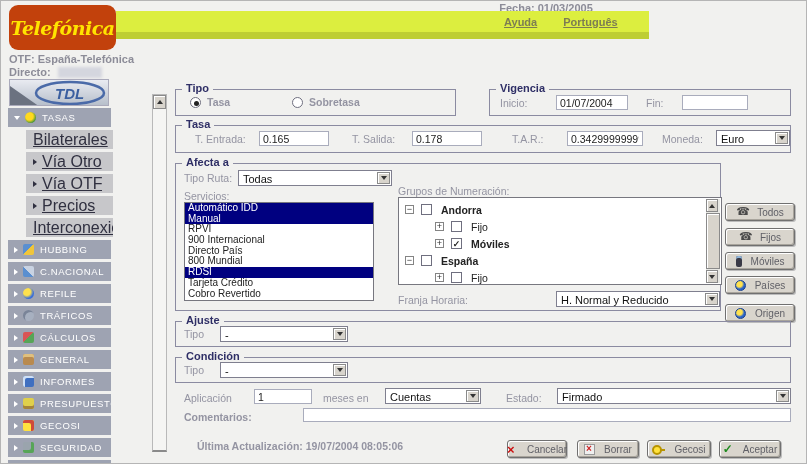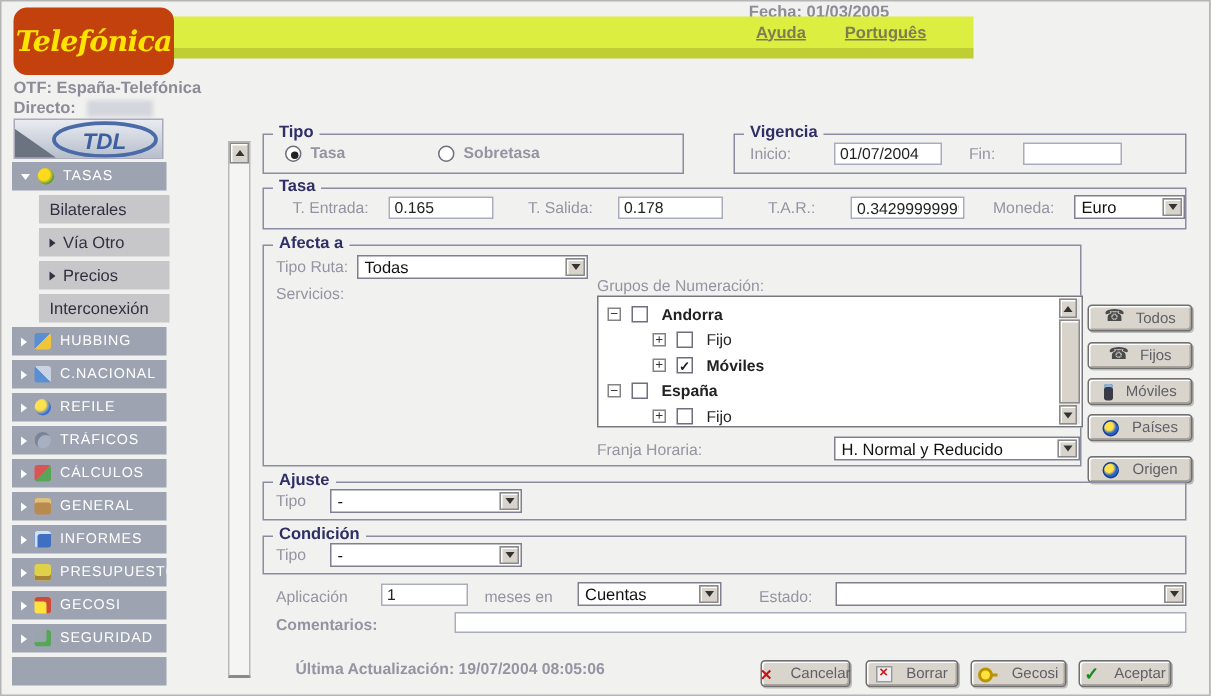--- a/index.html
+++ b/index.html
@@ -31,21 +31,21 @@
          background:linear-gradient(#e9ebf1,#b7bfcb); border:1px solid #aab;
          overflow:hidden; }
 
   
   .menu { position:absolute; left:7px; top:107px; width:135px; display:flex;
           flex-direction:column; gap:3px; }
   .mi { height:19px; display:flex; align-items:center; cursor:pointer; }
   .mi.header, .mi.main { background:#9ea3b2; color:#fff; width:103px;
                           font-size:9.5px; letter-spacing:0.6px; padding-left:6px; }
   .mi.sub { background:#c7c7ca; color:#303040; width:87px; margin-left:18px;
-            font-size:11px; padding-left:7px; }
+            font-size:16px; padding-left:7px;text-decoration:underline; }
   .arr { display:inline-block; width:0; height:0; margin-right:5px; }
   .arr-r { border-left:4px solid #fff; border-top:3px solid transparent;
            border-bottom:3px solid transparent; }
   .arr-d { border-top:4px solid #fff; border-left:3px solid transparent;
            border-right:3px solid transparent; }
   .mi.sub .arr-r { border-left-color:#303040; }
   .ic { display:inline-block; width:11px; height:11px; margin-right:6px; flex:none; }
   .ml { white-space:nowrap; overflow:hidden; }
 
   
@@ -184,20 +184,24 @@
       </div>
       <div class="mi sub">
         <span class="ml">Bilaterales</span>
       </div>
       <div class="mi sub">
         <span class="arr arr-r"></span>
         <span class="ml">Vía Otro</span>
       </div>
       <div class="mi sub">
         <span class="arr arr-r"></span>
+        <span class="ml">Vía OTF</span>
+      </div>
+      <div class="mi sub">
+        <span class="arr arr-r"></span>
         <span class="ml">Precios</span>
       </div>
       <div class="mi sub">
         <span class="ml">Interconexión</span>
       </div>
       <div class="mi main">
         <span class="arr arr-r"></span>
         <span class="ic i-hub"></span>
         <span class="ml">HUBBING</span>
       </div>
@@ -296,20 +300,31 @@
   <div class="box" style="left:174px; top:162px; width:546px; height:148px;">
     <span class="leg">Afecta a</span>
     <span class="lab" style="left:8px; top:8px;">Tipo Ruta:</span>
     <div class="sel" style="left:62px; top:6px; width:154px;">
       <span class="sv">Todas</span>
       <span class="db">
           <span class="tri-dn"></span>
         </span>
     </div>
     <span class="lab" style="left:8px; top:26px;">Servicios:</span>
+    <div class="listbox" style="left:8px; top:38px; width:190px; height:99px;">
+        <div class="lrow sel-row">Automático IDD</div>
+        <div class="lrow sel-row">Manual</div>
+        <div class="lrow">RPVI</div>
+        <div class="lrow">900 Internacional</div>
+        <div class="lrow">Directo País</div>
+        <div class="lrow">800 Mundial</div>
+        <div class="lrow sel-row">RDSI</div>
+        <div class="lrow">Tarjeta Crédito</div>
+        <div class="lrow">Cobro Revertido</div>
+      </div>
 
     <span class="lab" style="left:222px; top:21px;">Grupos de Numeración:</span>
     <div class="treebox" style="left:222px; top:33px; width:324px; height:88px;">
       <div style="overflow:hidden; height:100%; padding-top:3px;">
           <div class="trow" style="margin-left: 6px;">
             <span class="texp">−</span>
             <span class="tcb"></span>
             <span class="tlab b">Andorra</span>
           </div>
           <div class="trow" style="margin-left: 36px;">
@@ -401,20 +416,21 @@
   <input class="inp" style="left: 253px; top: 388px; width: 58px;" value="1">
   <span class="lab" style="left:322px; top:391px;">meses en</span>
   <div class="sel" style="left:384px; top:387px; width:96px;">
     <span class="sv">Cuentas</span>
     <span class="db">
         <span class="tri-dn"></span>
       </span>
   </div>
   <span class="lab" style="left:505px; top:391px;">Estado:</span>
   <div class="sel" style="left:556px; top:387px; width:234px;">
+    <span class="sv">Firmado</span>
     <span class="db">
         <span class="tri-dn"></span>
       </span>
   </div>
 
   <span class="lab" style="left:183px; top:410px; font-weight:bold;">Comentarios:</span>
   <input class="inp" style="left: 302px; top: 407px; width: 488px; height: 14px;" value="">
 
   <div class="lastupd">Última Actualización: 19/07/2004 08:05:06</div>
   <div>

